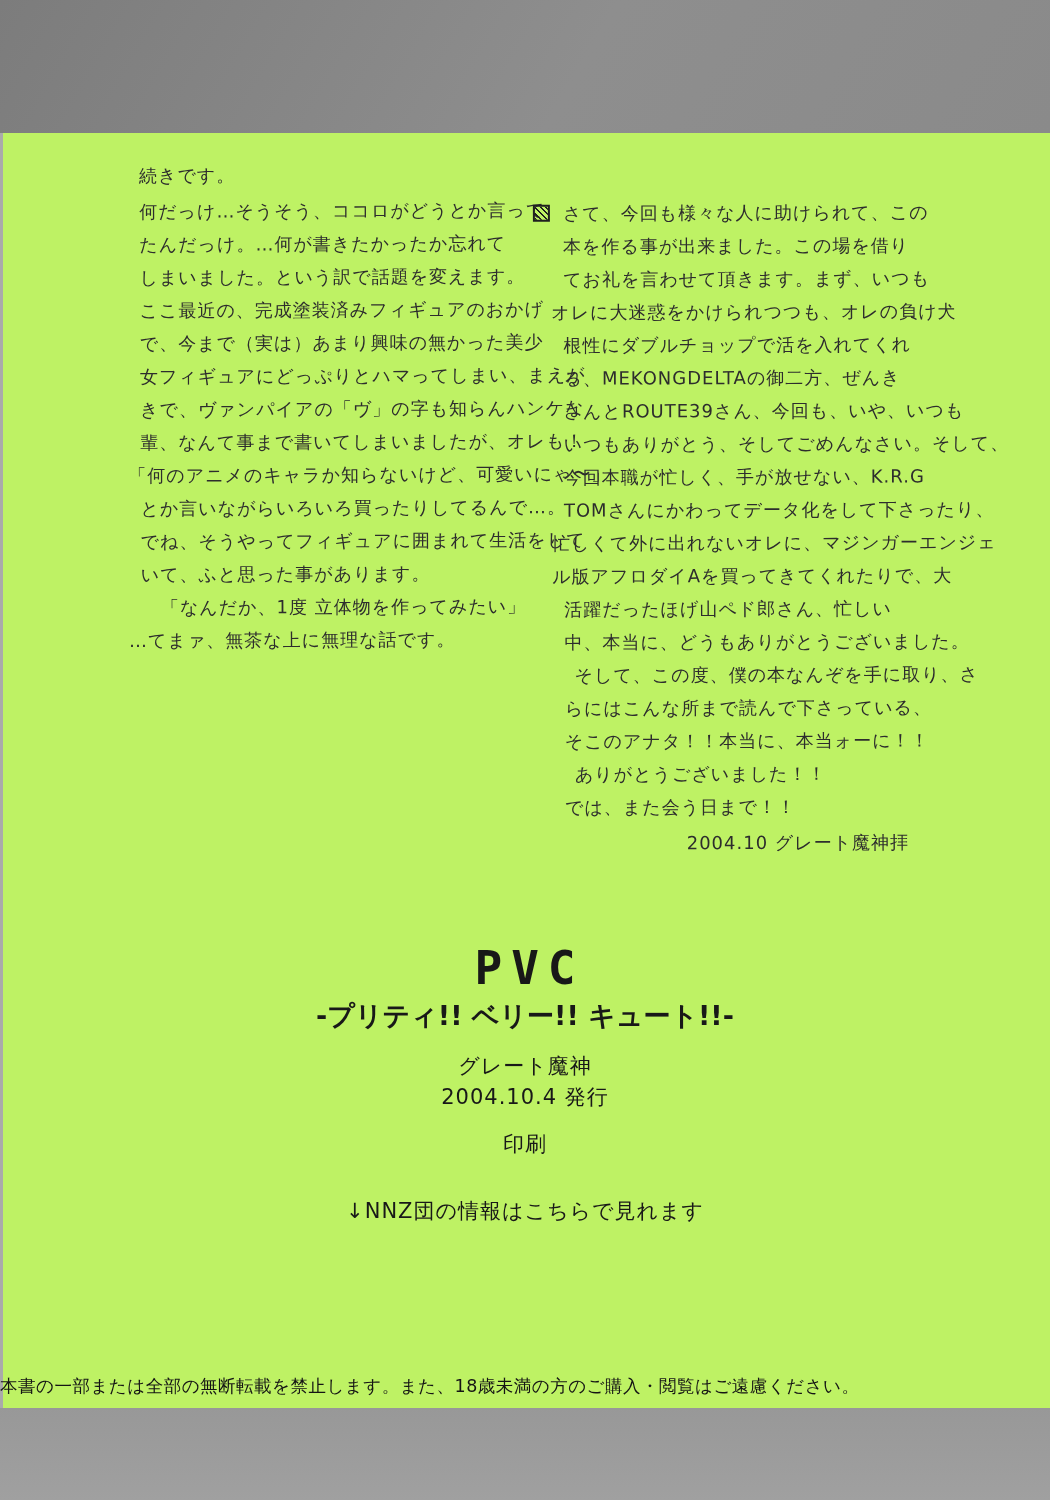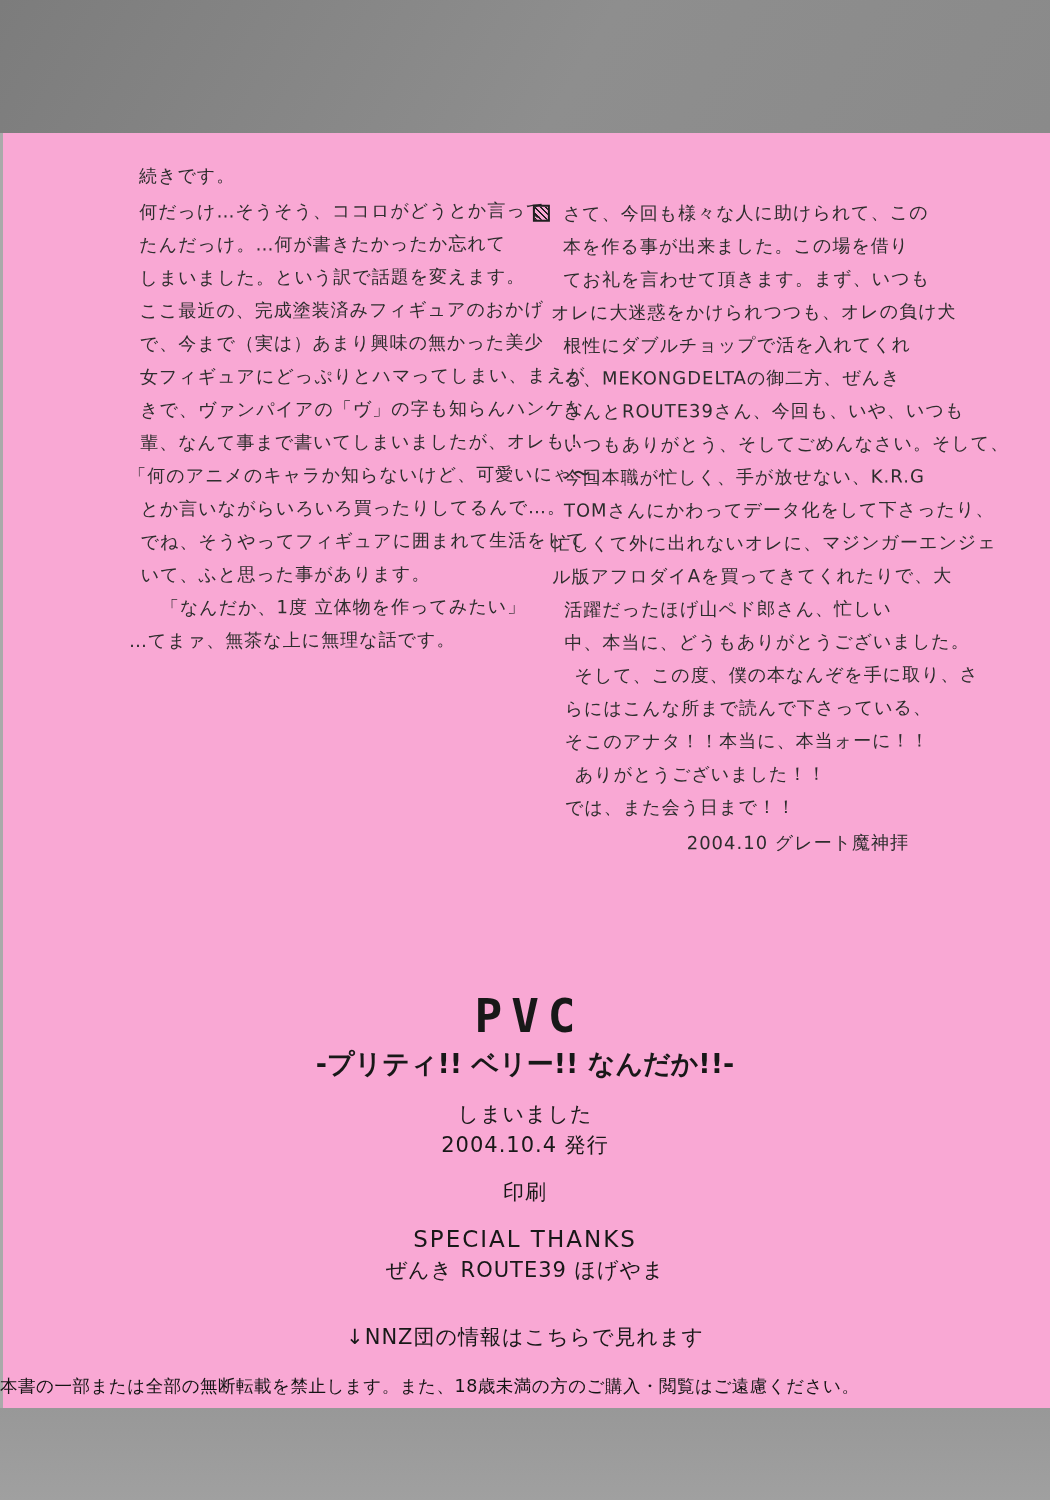--- a/index.html
+++ b/index.html
@@ -1,18 +1,18 @@
 <!DOCTYPE html>
 <html><head>
 <meta charset="utf-8">
 <style>
   html,body{margin:0;padding:0;background:#9a9a9a;}
   .scan{
     position:relative;width:1050px;height:1500px;overflow:hidden;
-    background:#f9a8d4;
+    background:#bef264;
     font-family:"DejaVu Sans",sans-serif;
   }
   .band{position:absolute;left:0;right:0;}
   .band.top{top:0;height:133px;background:linear-gradient(120deg,#7c7c7c 0%,#8e8e8e 55%,#8a8a8a 100%);}
   .band.bottom{bottom:0;height:92px;background:linear-gradient(180deg,#989898,#a0a0a0);}
   .edge-left{position:absolute;left:0;top:133px;bottom:92px;width:3px;background:#aaaaaa;}
 
   .col{position:absolute;color:#2d2d2d;}
   .col .hw{
     font-size:18px;line-height:33px;white-space:nowrap;
@@ -30,21 +30,20 @@
     position:absolute;left:-30px;top:8px;width:13px;height:13px;
     border:2px solid #1f1f1f;
     background:repeating-linear-gradient(45deg,#1f1f1f 0 1.5px,transparent 1.5px 4px);
   }
 
   .colophon{position:absolute;left:0;top:943px;width:100%;text-align:center;color:#181818;}
   .pvc-title{
     font-family:"DejaVu Sans Mono",monospace;font-weight:bold;
     font-size:46px;line-height:1.1;letter-spacing:9px;text-indent:9px;
     margin-bottom:4px;
-    margin-top:48px;
   }
   .pvc-sub{font-size:27px;font-weight:bold;letter-spacing:0px;margin-bottom:17px;}
   .cred{font-size:21px;line-height:31px;letter-spacing:1px;}
   .grp{margin-top:16px;}
   .grp.wide{margin-top:36px;}
   .thanks-en{font-size:23px;letter-spacing:2px;line-height:31px;}
 
   .disclaimer{
     position:absolute;left:0;top:1374px;width:100%;text-align:left;
     font-size:17.5px;letter-spacing:0.5px;color:#141414;font-weight:500;
@@ -94,29 +93,25 @@
     <div class="hw indent2">そして、この度、僕の本なんぞを手に取り、さ</div>
     <div class="hw">らにはこんな所まで読んで下さっている、</div>
     <div class="hw">そこのアナタ！！本当に、本当ォーに！！</div>
     <div class="hw indent2">ありがとうございました！！</div>
     <div class="hw">では、また会う日まで！！</div>
     <div class="hw sig">2004.10 グレート魔神拝</div>
   </div>
 
   <div class="colophon">
     <div class="pvc-title">PVC</div>
-    <div class="pvc-sub">-プリティ!! ベリー!! なんだか!!-</div>
-    <div class="cred">しまいました</div>
+    <div class="pvc-sub">-プリティ!! ベリー!! キュート!!-</div>
+    <div class="cred">グレート魔神</div>
     <div class="cred">2004.10.4 発行</div>
     <div class="grp">
       <div class="cred">印刷</div>
-    </div>
-    <div class="grp">
-      <div class="cred thanks-en">SPECIAL THANKS</div>
-      <div class="cred">ぜんき ROUTE39 ほげやま</div>
     </div>
     <div class="grp wide">
       <div class="cred">↓NNZ団の情報はこちらで見れます</div>
     </div>
   </div>
 
   <div class="disclaimer">本書の一部または全部の無断転載を禁止します。また、18歳未満の方のご購入・閲覧はご遠慮ください。</div>
 
   <div class="band bottom"></div>
 </div>

